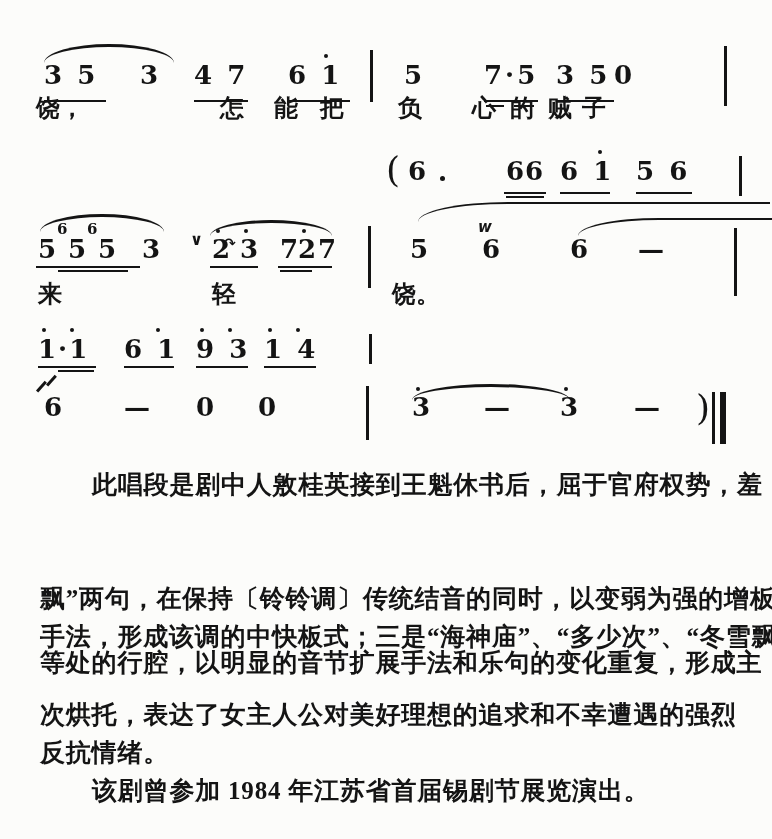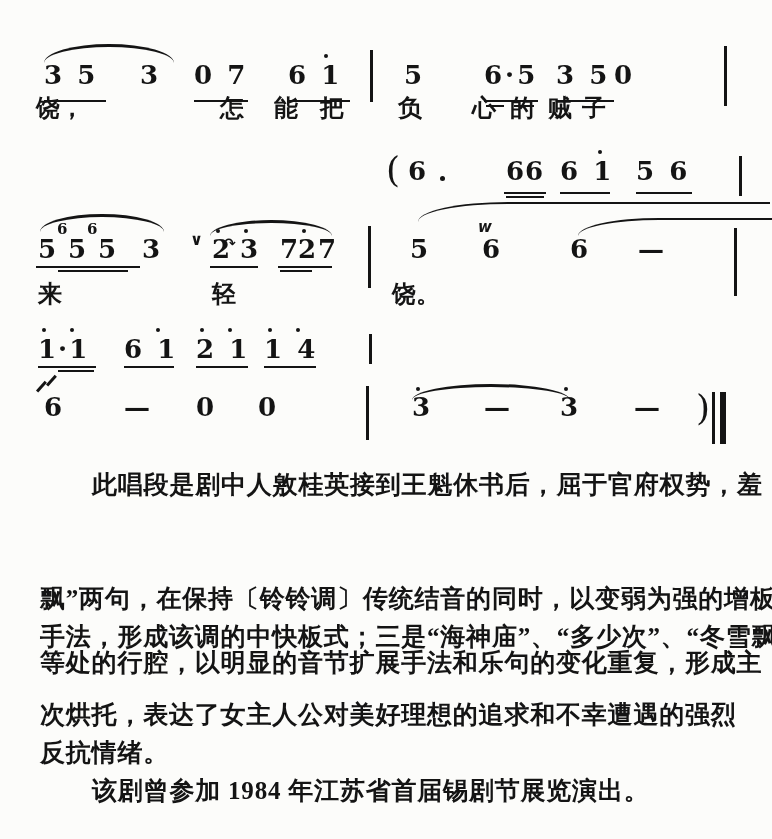--- a/index.html
+++ b/index.html
@@ -30,29 +30,29 @@
   .cline.indent{left:92px;}
 </style>
 </head>
 <body>
 
 <div class="page">
 
   <div class="slur" style="left:44px;top:44px;width:130px;height:16px;"></div>
   <span class="note" style="left:44px;top:62px;">3 5</span>
   <span class="note" style="left:140px;top:62px;">3</span>
-  <span class="note" style="left:194px;top:62px;">0 7</span>
+  <span class="note" style="left:194px;top:62px;">4 7</span>
   <span class="note" style="left:288px;top:62px;">6 1</span>
   <div class="dot" style="left:324px;top:54px;"></div>
   <div class="uline" style="left:44px;top:100px;width:62px;"></div>
   <div class="uline" style="left:194px;top:100px;width:54px;"></div>
   <div class="uline" style="left:288px;top:100px;width:62px;"></div>
   <div class="bar" style="left:370px;top:50px;height:52px;"></div>
   <span class="note" style="left:404px;top:62px;">5</span>
-  <span class="note" style="left:484px;top:62px;">6·5</span>
+  <span class="note" style="left:484px;top:62px;">7·5</span>
   <span class="note" style="left:556px;top:62px;">3 5</span>
   <span class="note" style="left:614px;top:62px;">0</span>
   <div class="uline" style="left:484px;top:100px;width:54px;"></div>
   <div class="uline" style="left:486px;top:105px;width:18px;"></div>
   <div class="uline" style="left:514px;top:105px;width:20px;"></div>
   <div class="uline" style="left:556px;top:100px;width:58px;"></div>
   <div class="bar" style="left:724px;top:46px;height:60px;"></div>
 
   <span class="lyric" style="left:36px;top:96px;">饶，</span>
   <span class="lyric" style="left:220px;top:96px;">怎</span>
@@ -115,21 +115,21 @@
 
   <span class="lyric" style="left:38px;top:282px;">来</span>
   <span class="lyric" style="left:212px;top:282px;">轻</span>
   <span class="lyric" style="left:392px;top:282px;">饶。</span>
 
   <span class="note" style="left:38px;top:336px;letter-spacing:2px;">1·1</span>
   <div class="dot" style="left:42px;top:328px;"></div>
   <div class="dot" style="left:70px;top:328px;"></div>
   <span class="note" style="left:124px;top:336px;">6 1</span>
   <div class="dot" style="left:156px;top:328px;"></div>
-  <span class="note" style="left:196px;top:336px;">2 1</span>
+  <span class="note" style="left:196px;top:336px;">9 3</span>
   <div class="dot" style="left:200px;top:328px;"></div>
   <div class="dot" style="left:228px;top:328px;"></div>
   <span class="note" style="left:264px;top:336px;">1 4</span>
   <div class="dot" style="left:268px;top:328px;"></div>
   <div class="dot" style="left:296px;top:328px;"></div>
   <div class="uline" style="left:38px;top:366px;width:58px;"></div>
   <div class="uline" style="left:58px;top:370px;width:36px;"></div>
   <div class="uline" style="left:124px;top:366px;width:50px;"></div>
   <div class="uline" style="left:196px;top:366px;width:52px;"></div>
   <div class="uline" style="left:264px;top:366px;width:52px;"></div>

